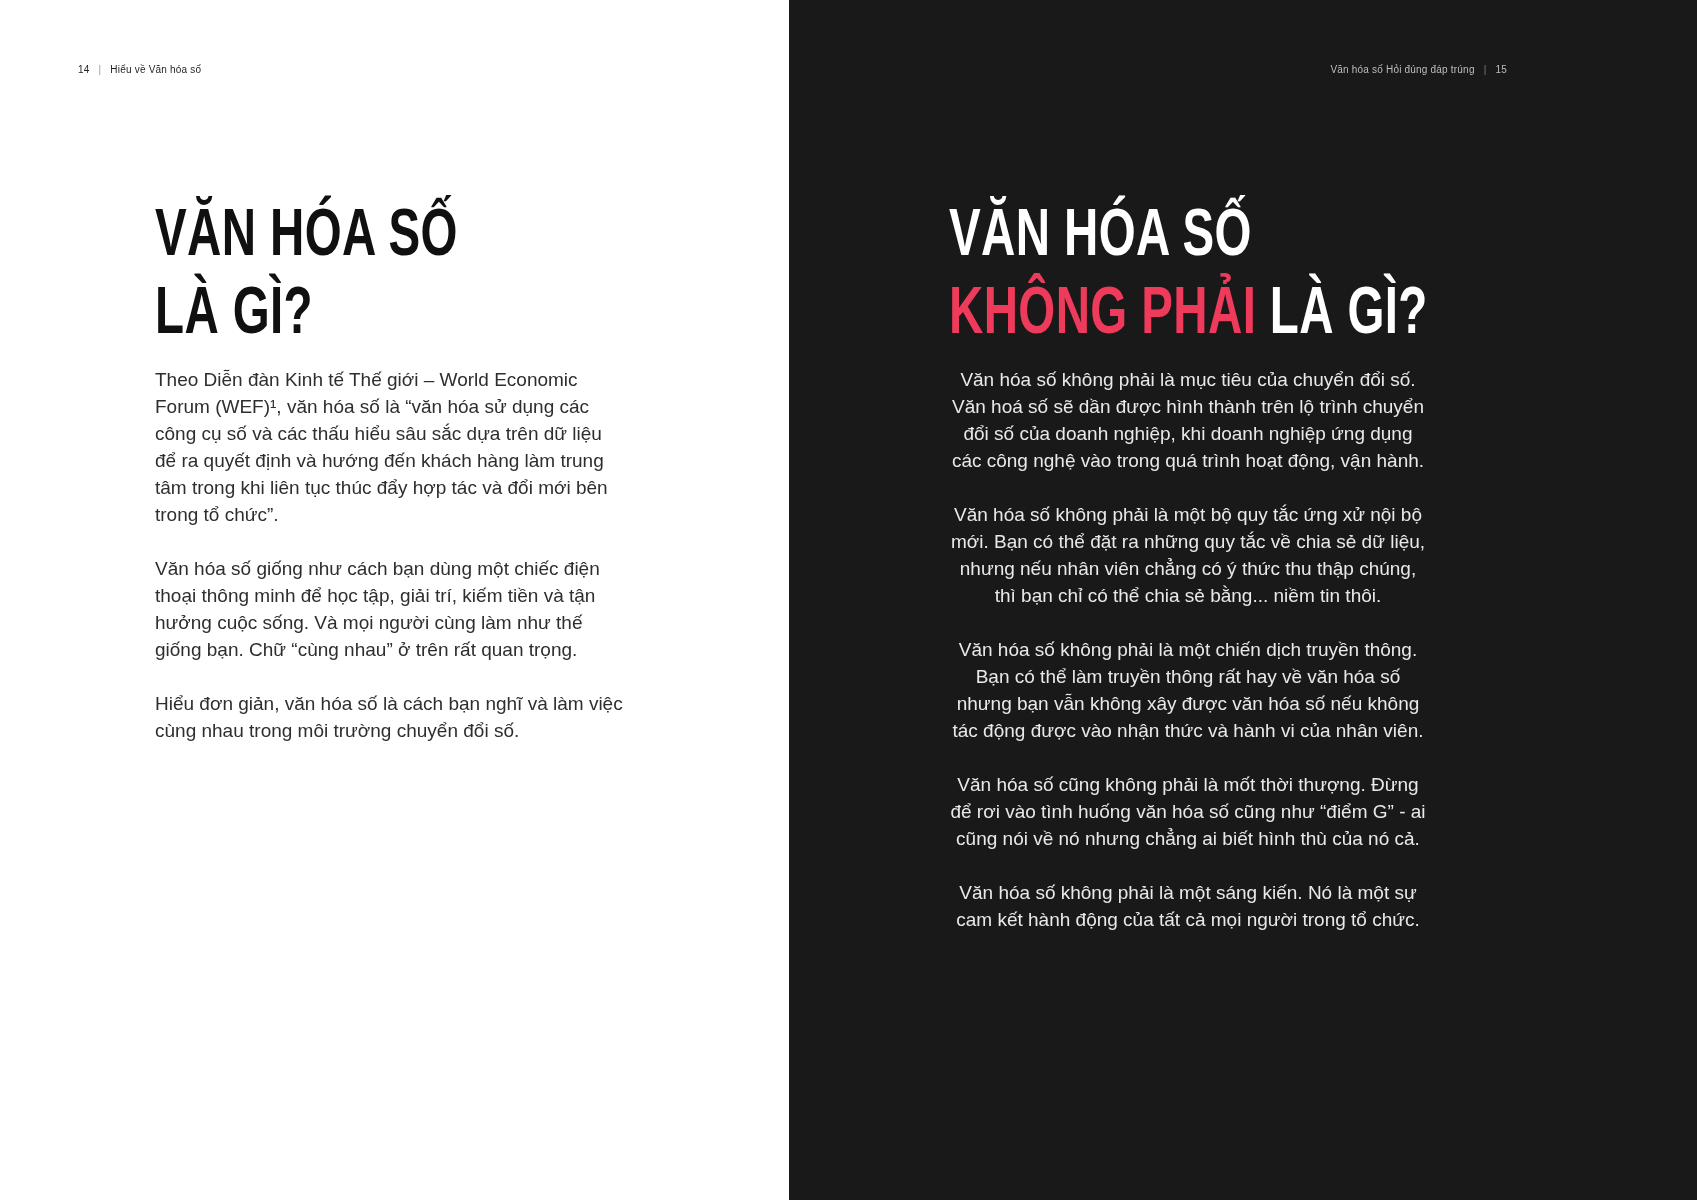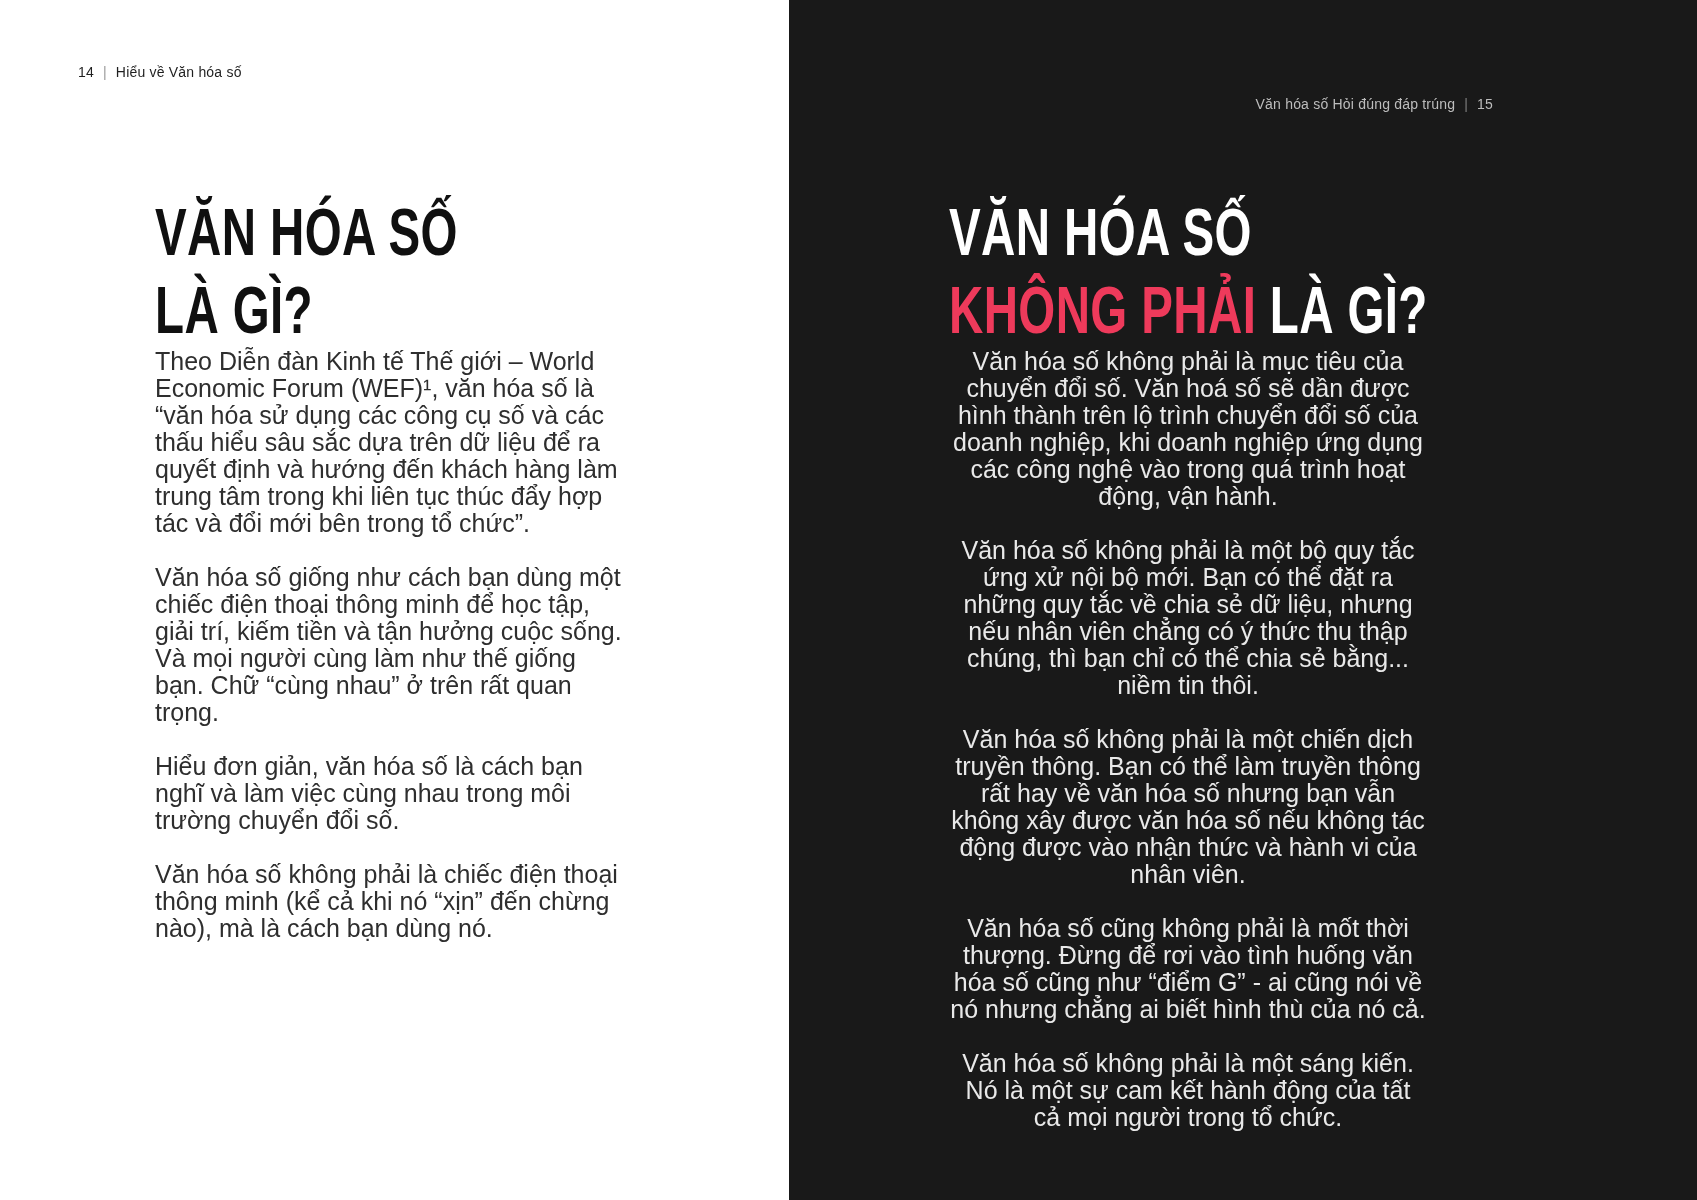--- a/index.html
+++ b/index.html
@@ -28,33 +28,32 @@
   .page-right {
     left: 789px;
     width: 908px;
     background: var(--dark-bg, #191919);
   }
 
   
   .page-header {
     position: absolute;
     top: 64px;
-    font-size: 14px;
+    font-size: 10px;
     letter-spacing: 0.2px;
     white-space: nowrap;
   }
   .page-left .page-header {
     left: 78px;
     color: #1f1f1f;
   }
   .page-right .page-header {
-    right: 204px;
+    right: 190px;
     color: #bdbdbd;
     text-align: left;
-    margin-top: 32px;
   }
   .page-header .sep {
     margin: 0 9px;
     color: #9a9a9a;
     font-weight: 300;
   }
   .page-right .page-header .sep { color: #7d7d7d; }
 
   
   .title {
@@ -74,22 +73,22 @@
   .page-right .title {
     left: 160px;
     color: #ffffff;
   }
   .title .line { display: block; }
   .title .red { color: var(--accent-red, #ee3a5b); }
 
   
   .body {
     position: absolute;
-    top: 348px;
-    font-size: 25px;
+    top: 366px;
+    font-size: 19px;
     line-height: 27px;
   }
   .page-left .body {
     left: 155px;
     width: 470px;
     color: #2e2e2e;
   }
   .page-right .body {
     left: 160px;
     width: 478px;
@@ -112,21 +111,20 @@
 
     <h1 class="title">
       <span class="line">VĂN HÓA SỐ</span>
       <span class="line">LÀ GÌ?</span>
     </h1>
 
     <div class="body">
       <p>Theo Diễn đàn Kinh tế Thế giới – World Economic Forum (WEF)¹, văn hóa số là “văn hóa sử dụng các công cụ số và các thấu hiểu sâu sắc dựa trên dữ liệu để ra quyết định và hướng đến khách hàng làm trung tâm trong khi liên tục thúc đẩy hợp tác và đổi mới bên trong tổ chức”.</p>
       <p>Văn hóa số giống như cách bạn dùng một chiếc điện thoại thông minh để học tập, giải trí, kiếm tiền và tận hưởng cuộc sống. Và mọi người cùng làm như thế giống bạn. Chữ “cùng nhau” ở trên rất quan trọng.</p>
       <p>Hiểu đơn giản, văn hóa số là cách bạn nghĩ và làm việc cùng nhau trong môi trường chuyển đổi số.</p>
-      <p>Văn hóa số không phải là chiếc điện thoại thông minh (kể cả khi nó “xịn” đến chừng nào), mà là cách bạn dùng nó.</p>
     </div>
   </section>
 
   <section class="page page-right">
     <header class="page-header">
       <span>Văn hóa số Hỏi đúng đáp trúng</span><span class="sep">|</span><span>15</span>
     </header>
 
     <h1 class="title">
       <span class="line">VĂN HÓA SỐ</span>

